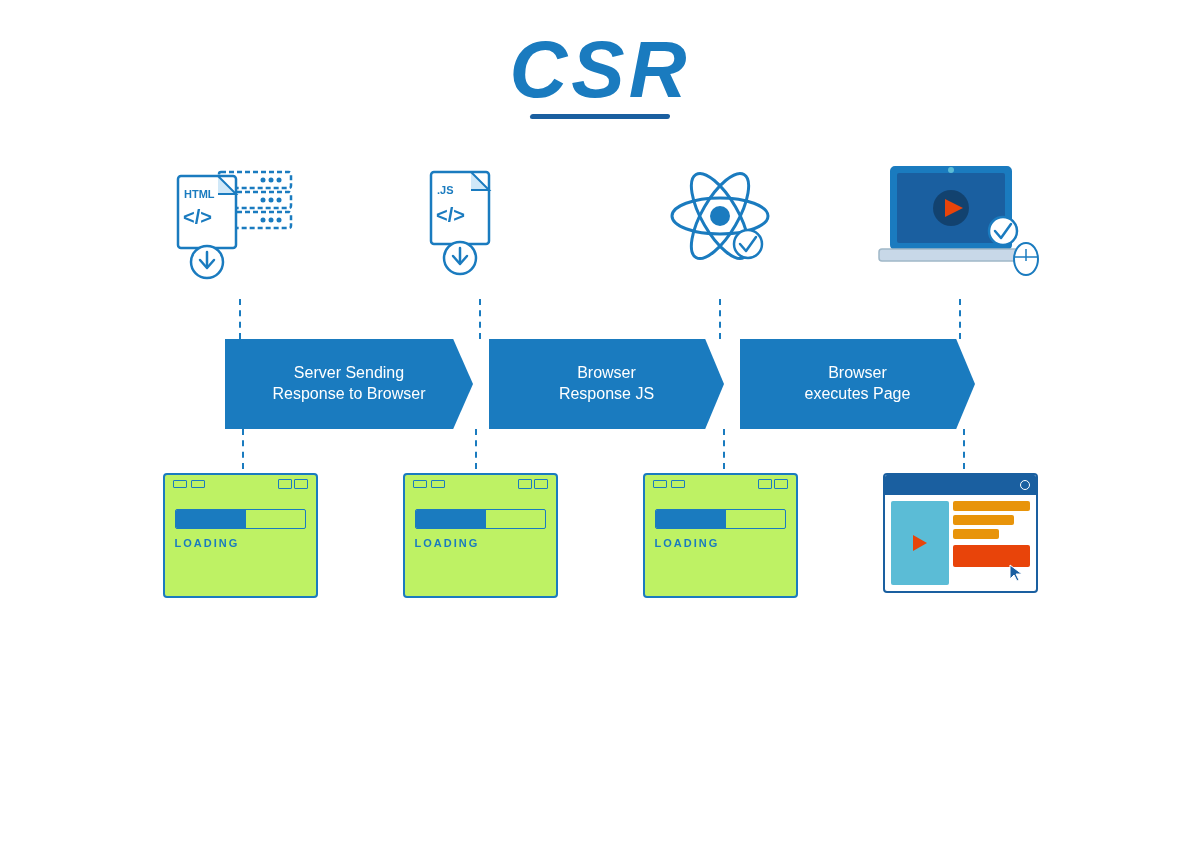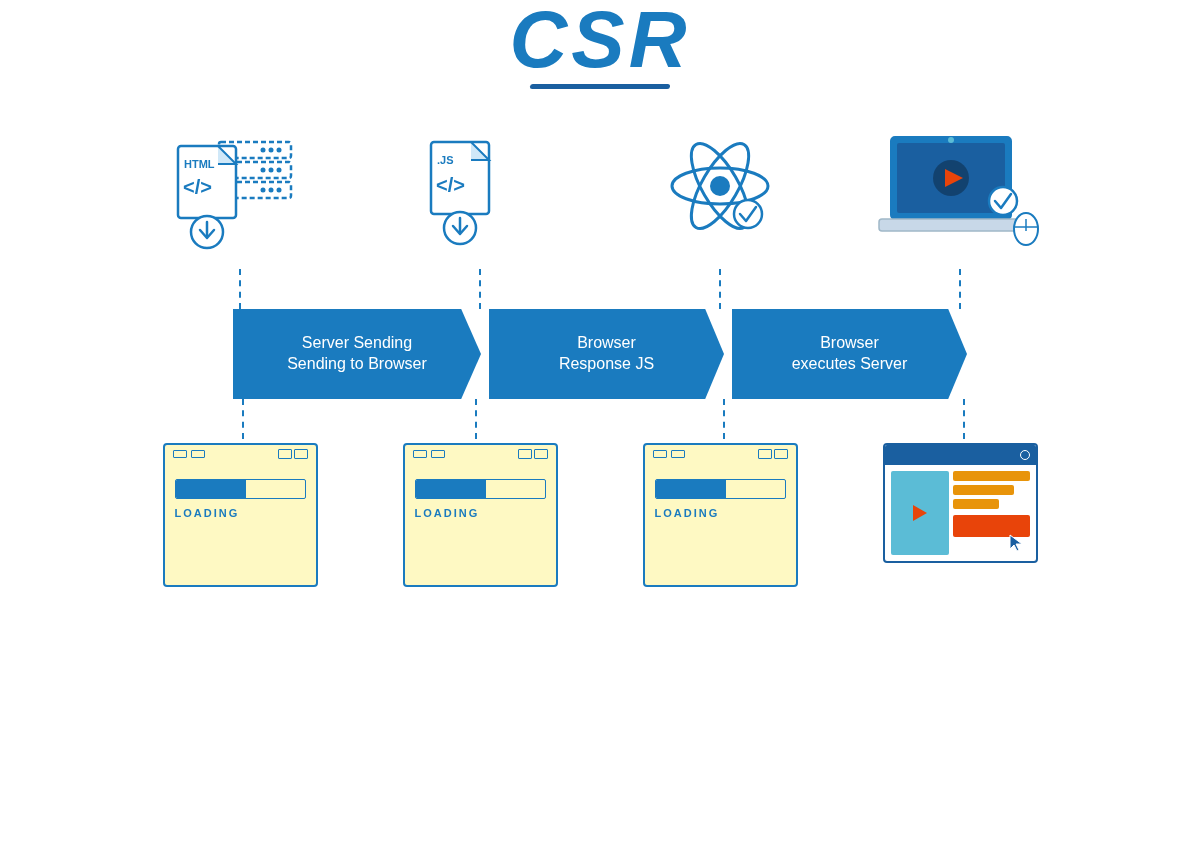--- a/index.html
+++ b/index.html
@@ -9,20 +9,21 @@
       width: 1200px;
       height: 847px;
       overflow: hidden;
       display: flex;
       flex-direction: column;
       align-items: center;
     }
 
     
     .title-section {
+      margin-top: 30px;
       text-align: center;
     }
     .title-text {
       font-size: 80px;
       font-weight: 900;
       color: #1a7bbf;
       letter-spacing: 4px;
       font-style: italic;
       line-height: 1;
     }
@@ -64,21 +65,21 @@
       width: 2px;
       height: 40px;
       border-left: 2px dashed #1a7bbf;
     }
 
     
     .arrows-row {
       display: flex;
       align-items: center;
       width: 1040px;
-      gap: 0;
+      gap: 8px;
       margin: 0;
     }
 
     .arrow-box {
       position: relative;
       background: #1a7bbf;
       color: #fff;
       font-size: 16px;
       text-align: center;
       padding: 18px 16px;
@@ -120,24 +121,24 @@
       height: 150px;
       display: flex;
       align-items: center;
       justify-content: center;
       position: relative;
     }
 
     
     .loading-screen {
       width: 155px;
-      height: 144px;
+      height: 125px;
       border: 2px solid #1a7bbf;
       border-radius: 4px;
-      background: #fef9c3;
+      background: #bef264;
       position: relative;
       display: flex;
       flex-direction: column;
       align-items: flex-start;
       padding: 14px 10px 8px;
     }
     .loading-screen::before {
       content: '';
       position: absolute;
       top: 4px;
@@ -328,35 +329,35 @@
     <div style="width:240px; display:flex; justify-content:center;">
         <div class="dashed-v"></div>
       </div>
   </div>
 
   <div class="arrows-row" style="justify-content:center;">
 
     <div class="arrow-box" style="width:248px;">
       <div class="box-text">
         <span>Server Sending</span><br>
-        <span>Sending to Browser</span>
+        <span>Response to Browser</span>
       </div>
     </div>
 
     <div class="arrow-box" style="width:235px;">
       <div class="box-text">
         <span>Browser</span><br>
         <span>Response JS</span>
       </div>
     </div>
 
     <div class="arrow-box" style="width:235px;">
       <div class="box-text">
         <span>Browser</span><br>
-        <span>executes Server</span>
+        <span>executes Page</span>
       </div>
     </div>
 
   </div>
 
   <div style="display:flex; width:1000px; justify-content:center;">
     <div style="width:248px; display:flex; justify-content:center; padding-left:30px;">
         <div class="dashed-v"></div>
       </div>
     <div style="width:248px; display:flex; justify-content:center;">

